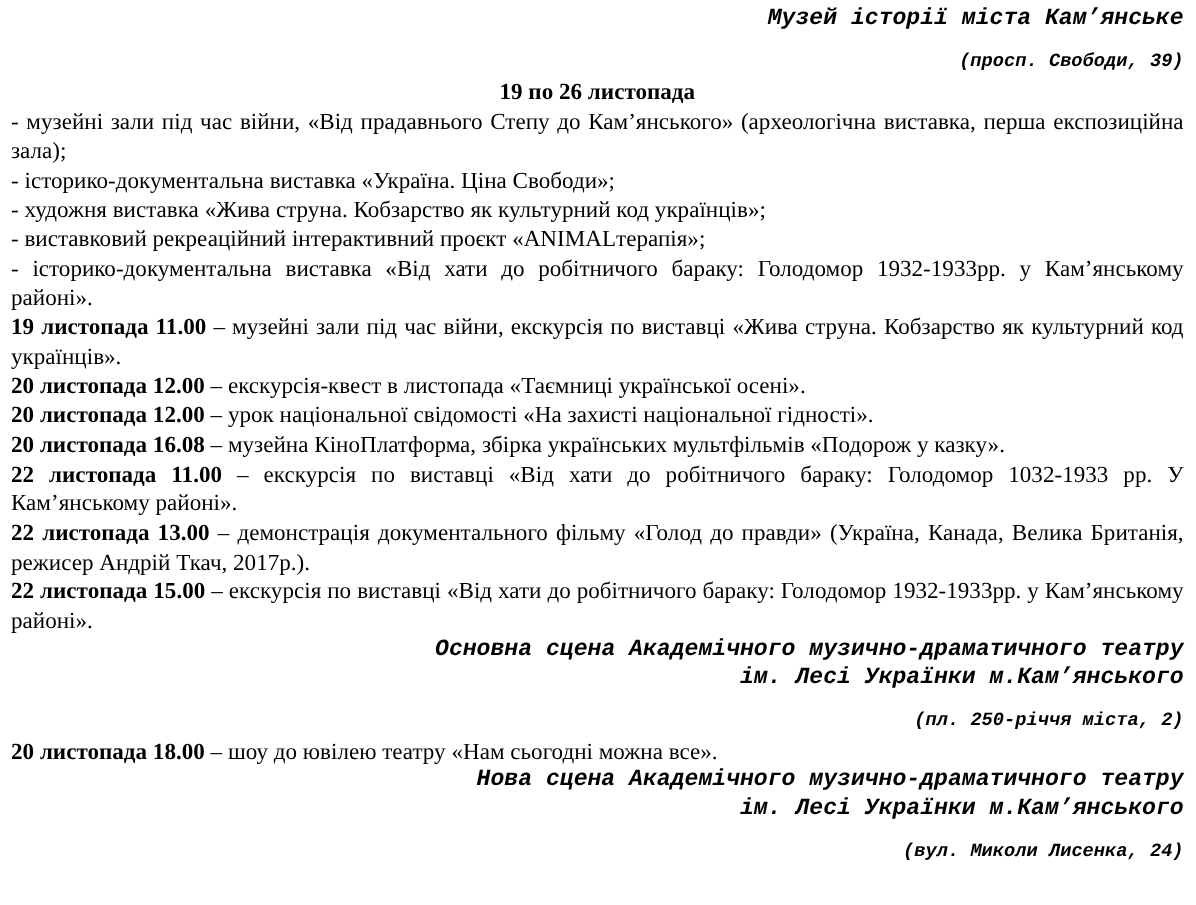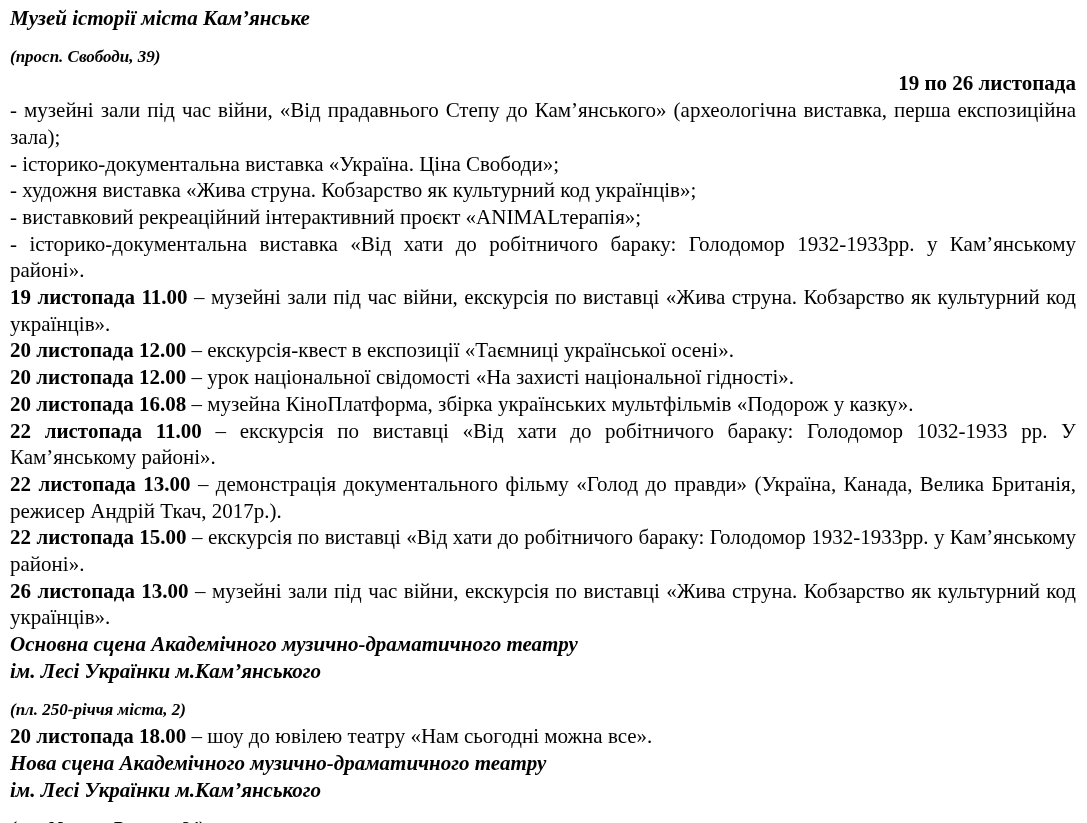--- a/index.html
+++ b/index.html
@@ -15,35 +15,36 @@
   .doc {
     box-sizing: border-box;
     width: 1087px;
     padding: 5px 11px 0 10px;
     font-family: "Liberation Serif", serif;
     font-size: 21px;
     line-height: 26.7px;
     color: #000000;
   }
   .heading {
-    text-align: left;
+    text-align: right;
     font-weight: bold;
     font-style: italic;
+    font-family: Liberation Mono, monospace;
   }
   .addr {
     font-size: 17px;
     margin-top: 12px;
   }
   p {
     margin: 0;
     text-align: justify;
   }
   .period {
     font-weight: bold;
-    text-align: right;
+    text-align: center;
   }
   .date {
     font-weight: bold;
     font-style: normal;
     margin-top: 36px;
   }
 </style>
 </head>
 <body>
 
@@ -55,33 +56,31 @@
 
   <p>- музейні зали під час війни, «Від прадавнього Степу до Кам’янського» (археологічна виставка, перша експозиційна зала);</p>
   <p>- історико-документальна виставка «Україна. Ціна Свободи»;</p>
   <p>- художня виставка «Жива струна. Кобзарство як культурний код українців»;</p>
   <p>- виставковий рекреаційний інтерактивний проєкт «ANIMALтерапія»;</p>
   <p>- історико-документальна виставка «Від хати до робітничого бараку: Голодомор 1932-1933рр. у Кам’янському районі».</p>
 
   <p><span class="date">19 листопада 11.00</span>
 <span>– музейні зали під час війни, екскурсія по виставці «Жива струна. Кобзарство як культурний код українців».</span></p>
   <p><span class="date">20 листопада 12.00</span>
-<span>– екскурсія-квест в експозиції «Таємниці української осені».</span></p>
+<span>– екскурсія-квест в листопада «Таємниці української осені».</span></p>
   <p><span class="date">20 листопада 12.00</span>
 <span>– урок національної свідомості «На захисті національної гідності».</span></p>
   <p><span class="date">20 листопада 16.08</span>
 <span>– музейна КіноПлатформа, збірка українських мультфільмів «Подорож у казку».</span></p>
   <p><span class="date">22 листопада 11.00</span>
 <span>– екскурсія по виставці «Від хати до робітничого бараку: Голодомор 1032-1933 рр. У Кам’янському районі».</span></p>
   <p><span class="date">22 листопада 13.00</span>
 <span>– демонстрація документального фільму «Голод до правди» (Україна, Канада, Велика Британія, режисер Андрій Ткач, 2017р.).</span></p>
   <p><span class="date">22 листопада 15.00</span>
 <span>– екскурсія по виставці «Від хати до робітничого бараку: Голодомор 1932-1933рр. у Кам’янському районі».</span></p>
-  <p><span class="date">26 листопада 13.00</span>
-<span>– музейні зали під час війни, екскурсія по виставці «Жива струна. Кобзарство як культурний код українців».</span></p>
 
   <div class="heading">Основна сцена Академічного музично-драматичного театру</div>
   <div class="heading">ім. Лесі Українки м.Кам’янського</div>
   <div class="heading addr">(пл. 250-річчя міста, 2)</div>
 
   <p><span class="date">20 листопада 18.00</span>
 <span>– шоу до ювілею театру «Нам сьогодні можна все».</span></p>
 
   <div class="heading">Нова сцена Академічного музично-драматичного театру</div>
   <div class="heading">ім. Лесі Українки м.Кам’янського</div>

